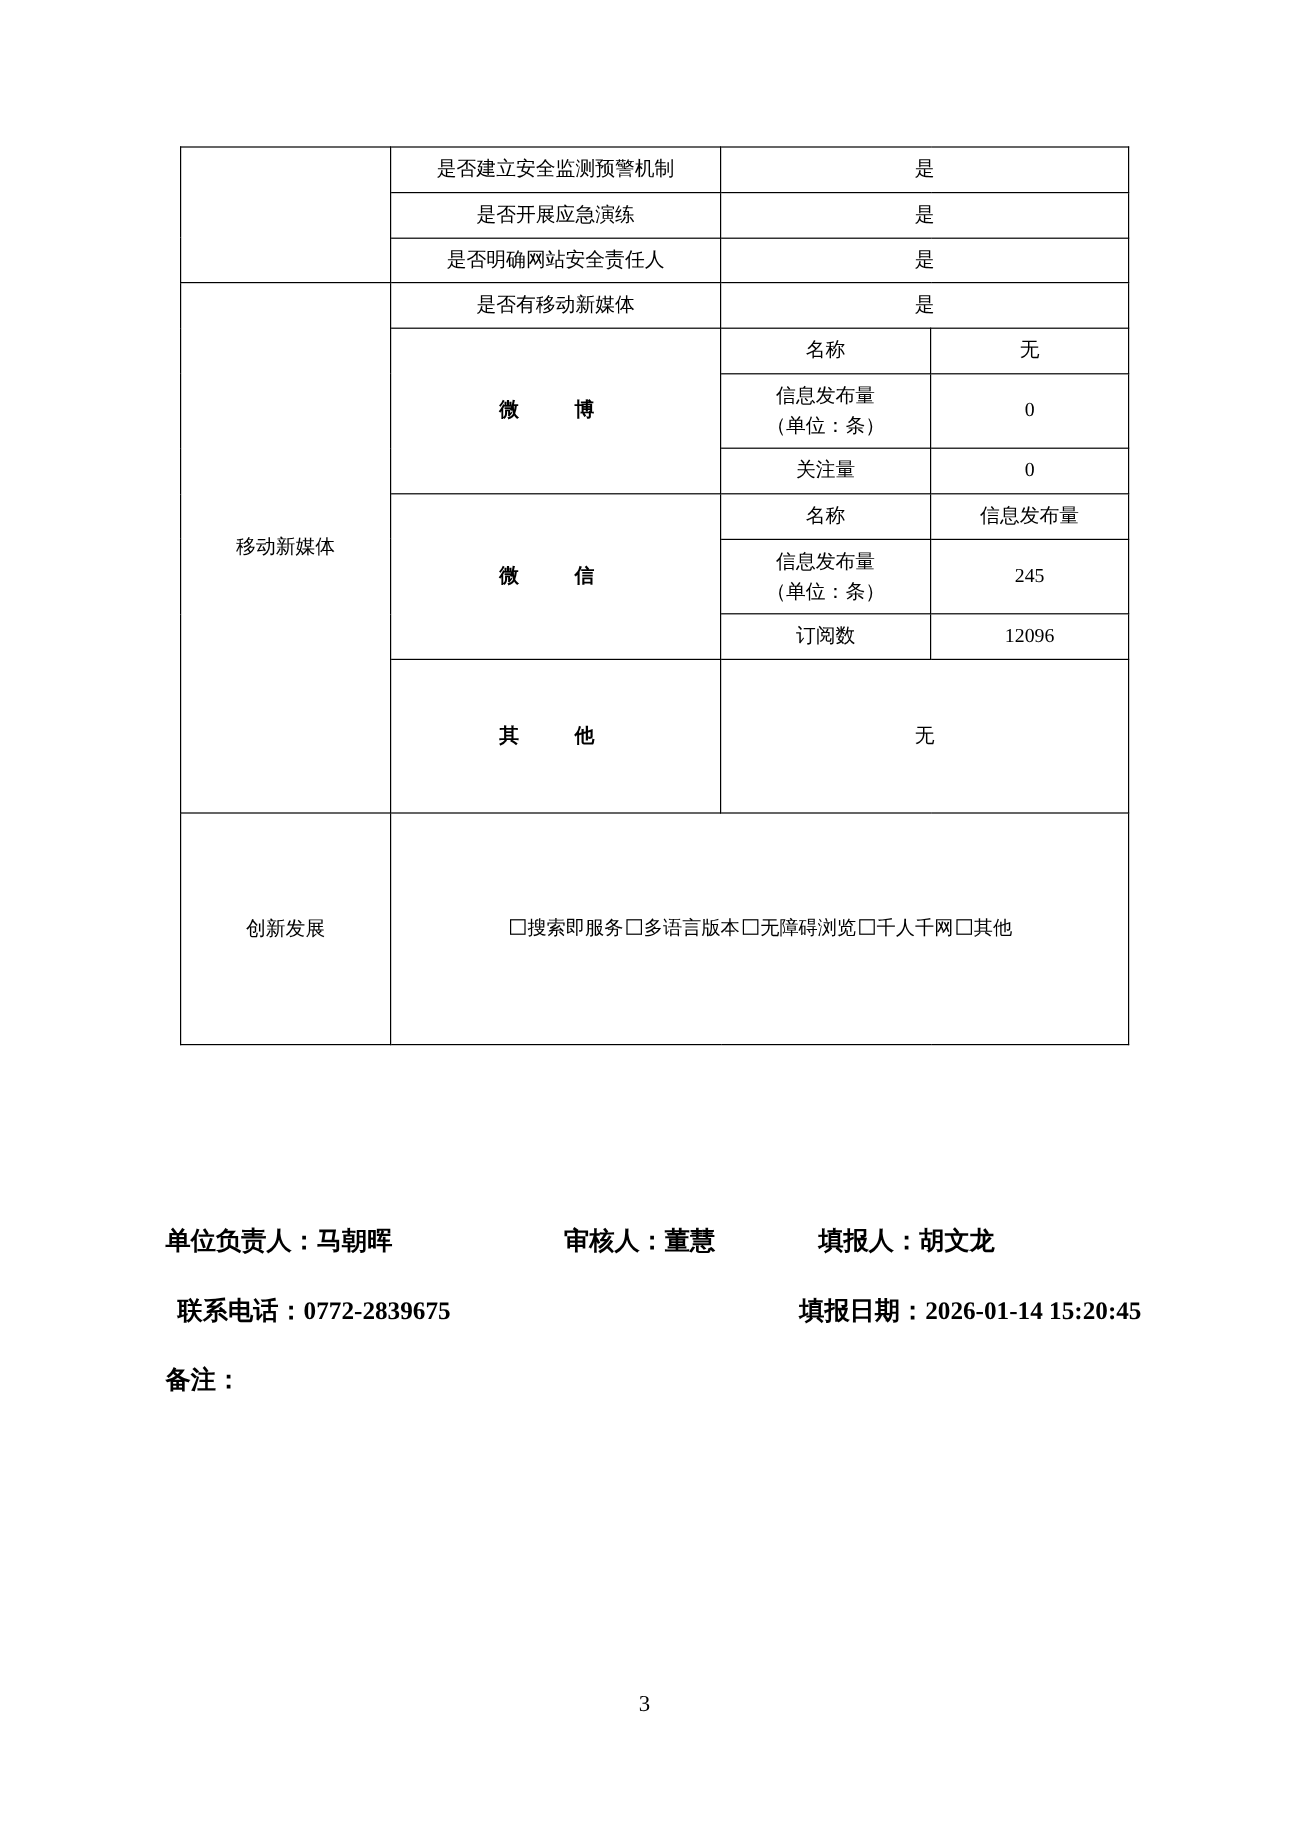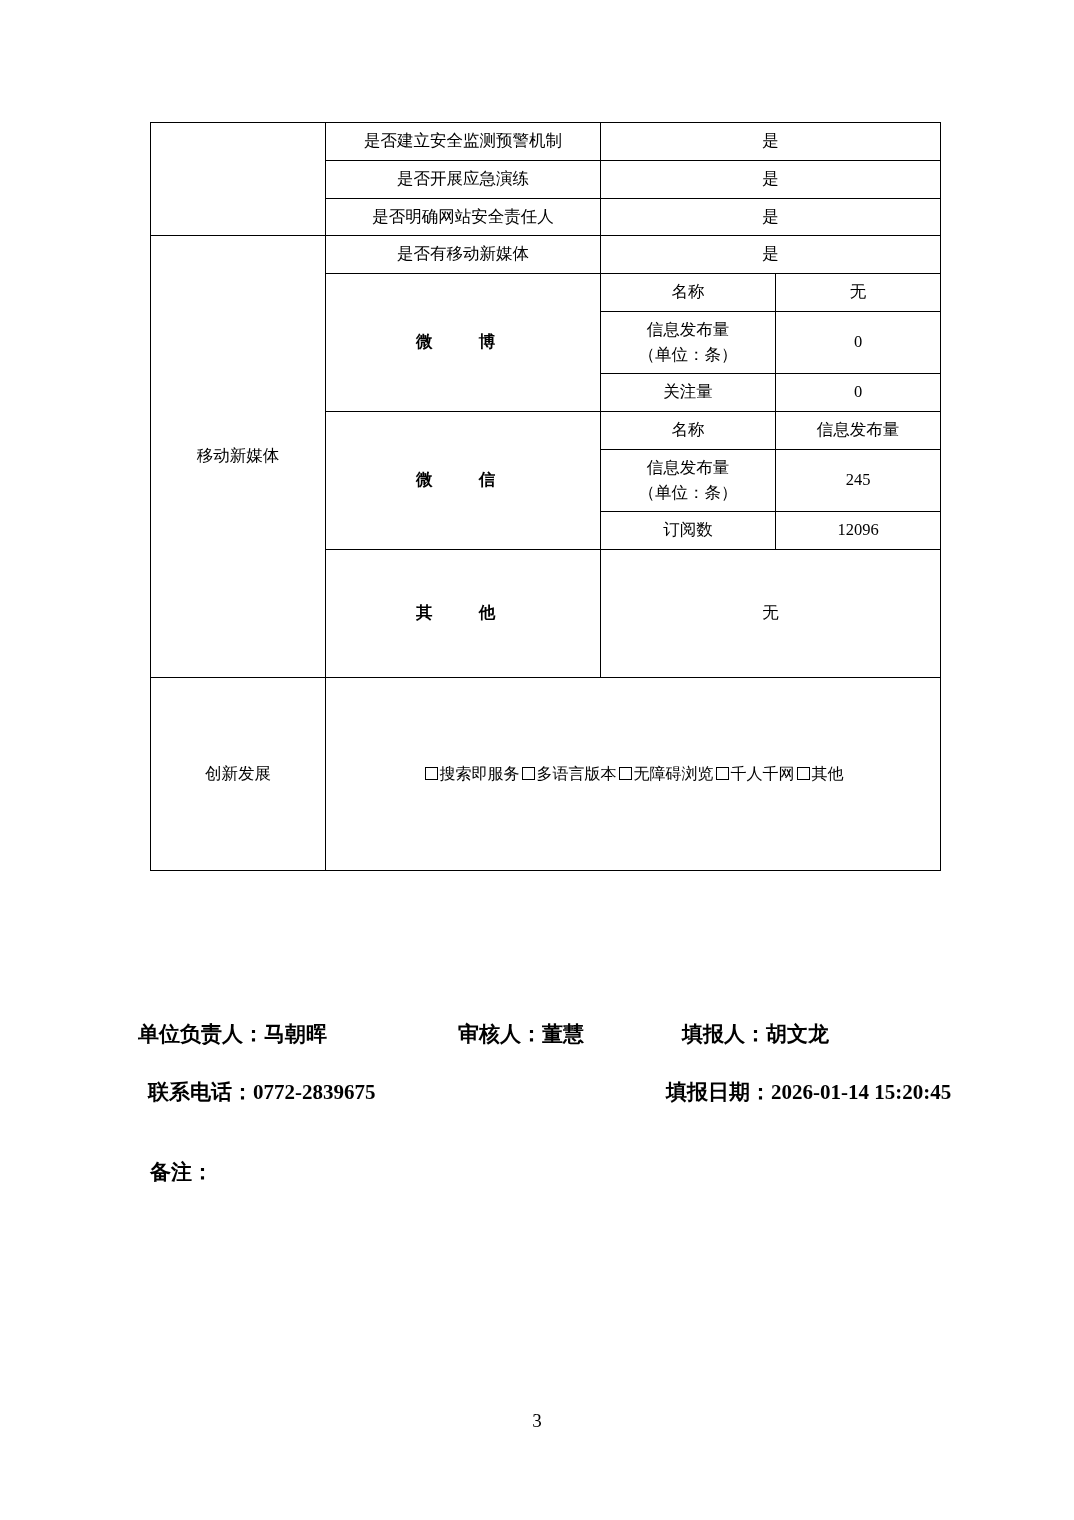--- a/index.html
+++ b/index.html
@@ -82,25 +82,25 @@
     width: 860px;
     font-size: 21px;
     font-weight: bold;
     font-family: "Liberation Serif", "DejaVu Serif", serif;
   }
   .sign-row {
     position: relative;
     height: 58px;
   }
   .sign-row span.f1 { position: absolute; left: 0; }
-  .sign-row span.f2 { position: absolute; left: 320px; }
+  .sign-row span.f2 { position: absolute; left: 332px; }
   .sign-row span.f3 { position: absolute; left: 544px; }
   .sign-row span.g1 { position: absolute; left: 0; margin-left: 10px; }
   .sign-row span.g2 { position: absolute; left: 528px; }
-  .sign-row span.h1 { position: absolute; left: 12px; margin-top: 22px; }
+  .sign-row span.h1 { position: absolute; left: 0; }
 
   .pagenum {
     position: absolute;
     left: 0;
     top: 1410px;
     width: 1074px;
     text-align: center;
     font-size: 19px;
     font-family: "Liberation Serif", "DejaVu Serif", serif;
   }

